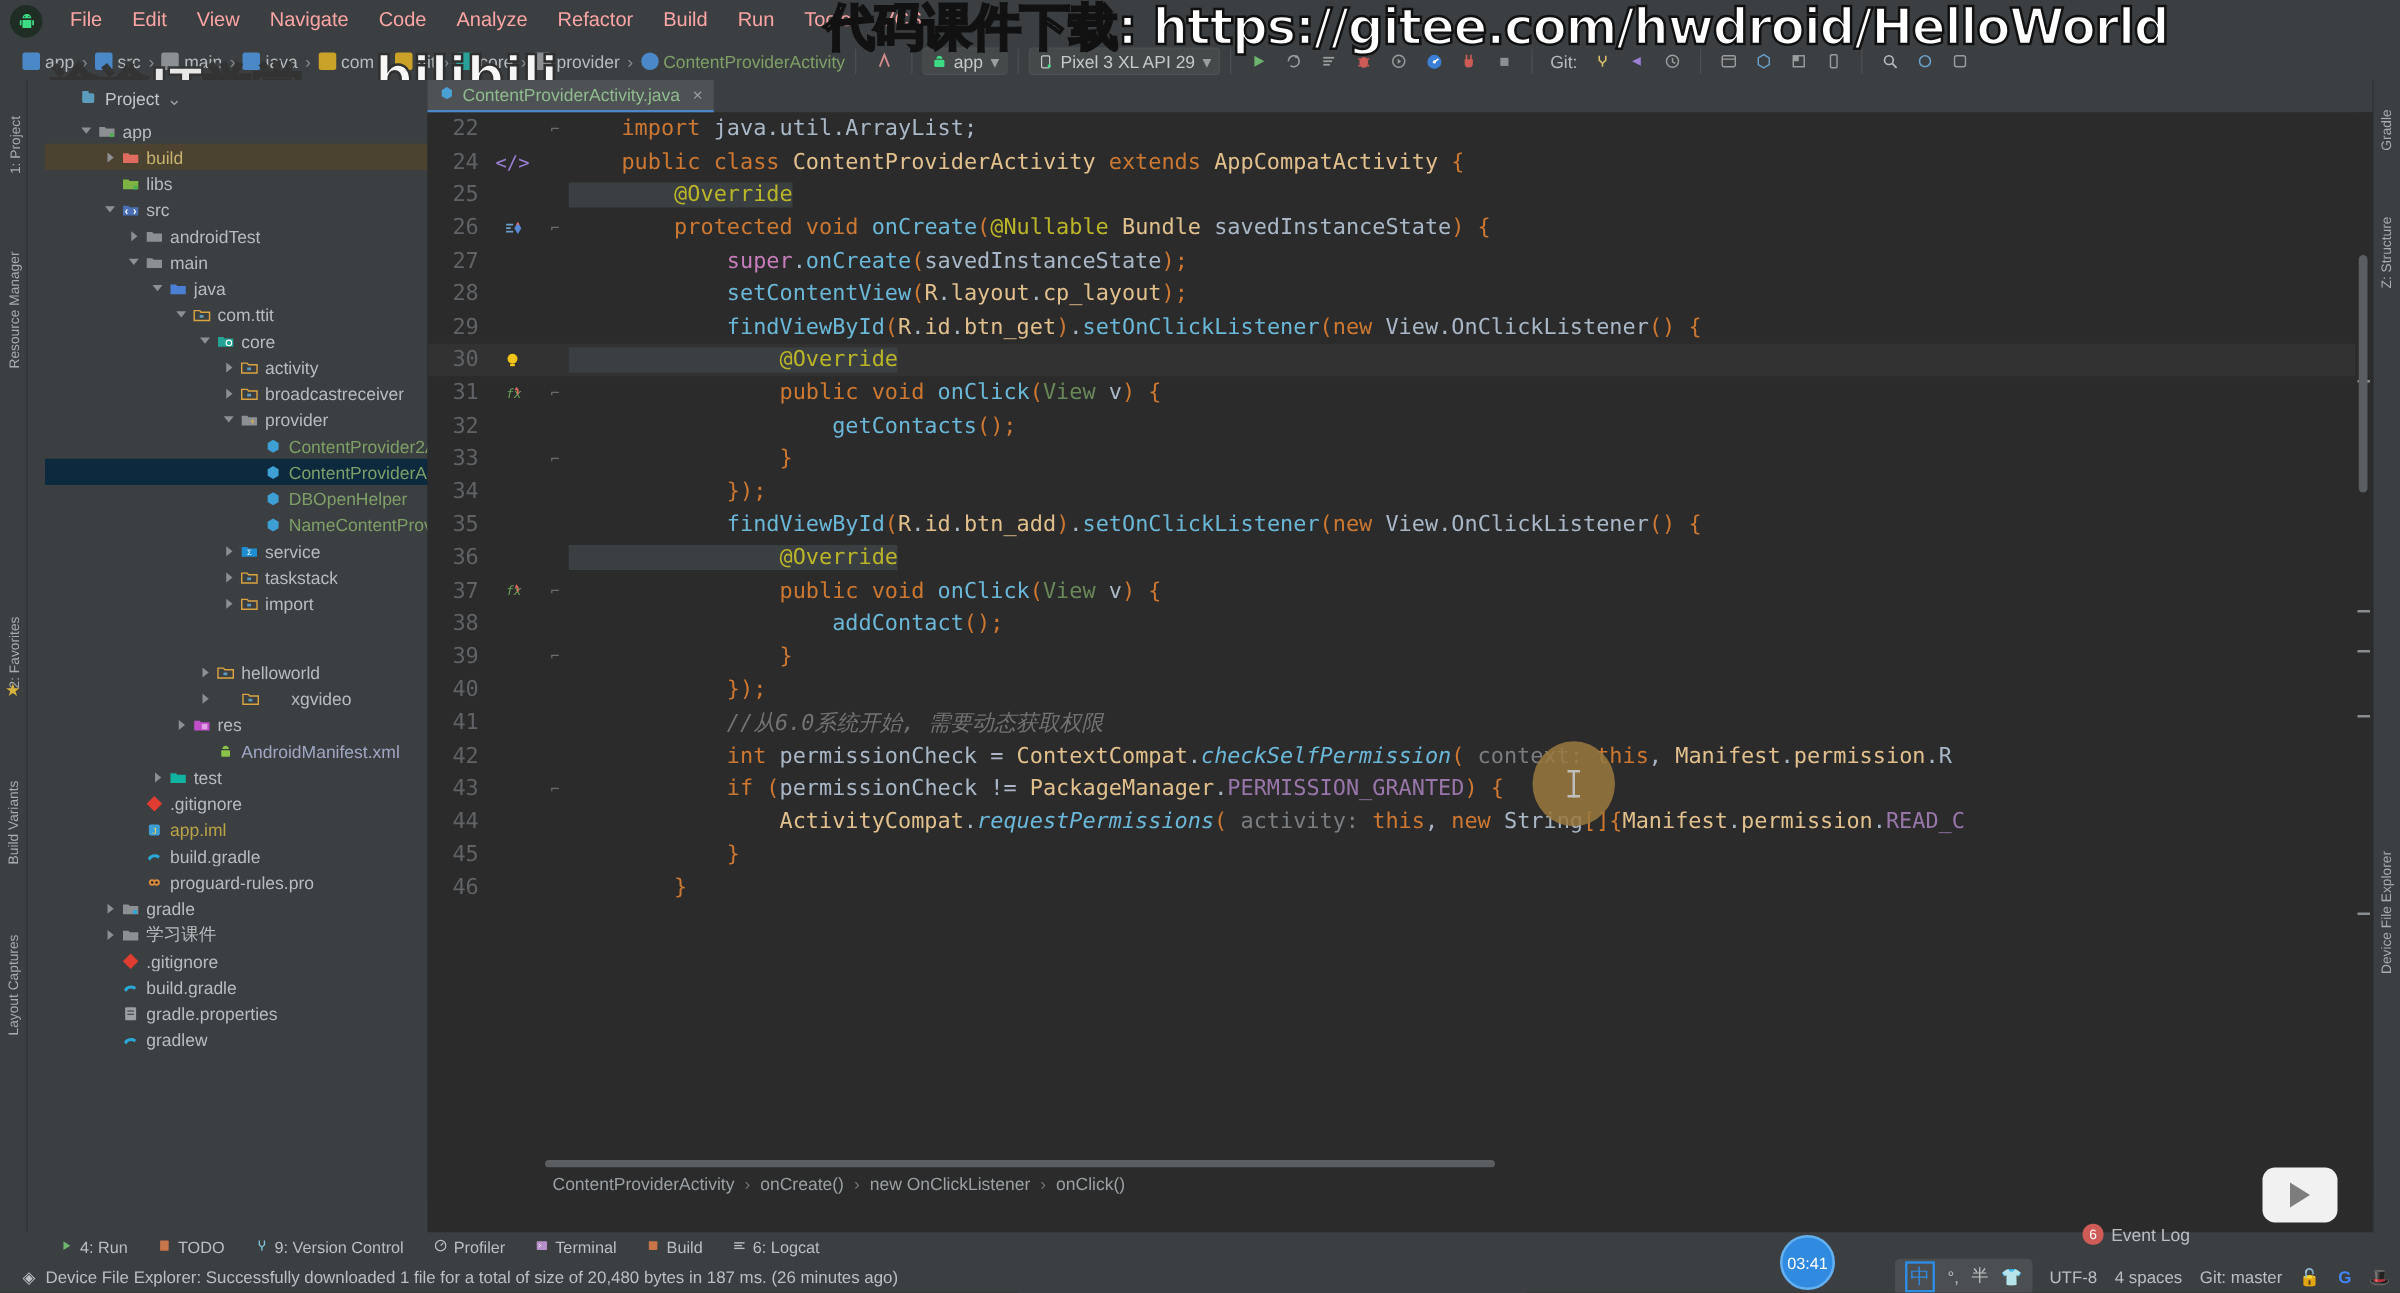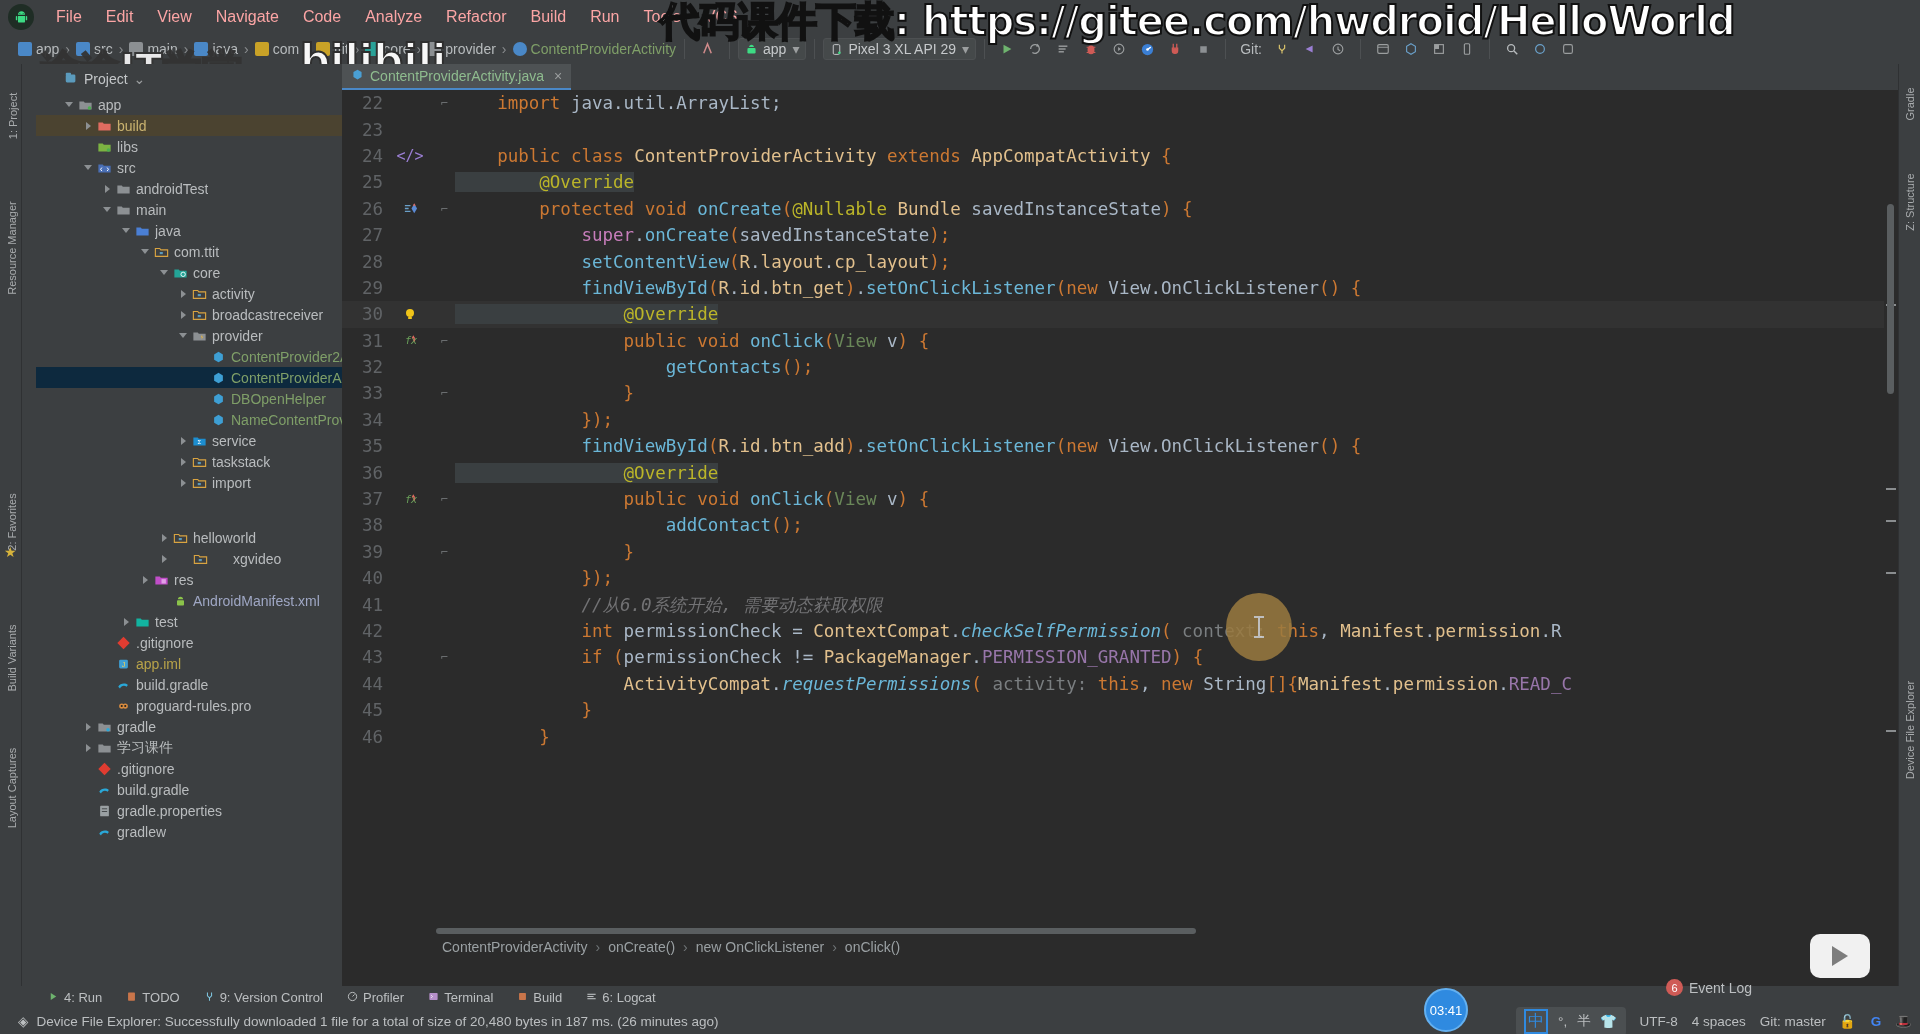--- a/index.html
+++ b/index.html
@@ -605,21 +605,20 @@
           <svg viewBox="0 0 16 16" width="13" height="13">
               <path d="M8 2l5 3v6l-5 3-5-3V5z" fill="#4a9fd4"></path>
             </svg></span>
         <span>ContentProviderActivity.java</span>
         <span class="x">×</span>
       </div>
     </div>
 
     <div class="codearea" id="codearea">
         <div class="cline"><span class="ln">22</span><span class="gut"></span><span class="fold"><span style="color:#6a6d6f">⌐</span></span><span class="code"><span class="pun">    </span><span class="kw">import</span> <span class="pun">java.util.ArrayList;</span></span></div>
-        <div class="cline"><span class="ln">23</span><span class="gut"></span><span class="fold"></span><span class="code"></span></div>
         <div class="cline"><span class="ln">24</span><span class="gut"><span style="color:#9b7fd4;font-size:15px">&lt;/&gt;</span></span><span class="fold"></span><span class="code"><span class="pun">    </span><span class="kw">public class</span> <span class="cls">ContentProviderActivity</span> <span class="kw">extends</span> <span class="cls">AppCompatActivity</span> <span class="brk1">{</span></span></div>
         <div class="cline"><span class="ln">25</span><span class="gut"></span><span class="fold"></span><span class="code"><span class="ovr">        <span class="ann">@Override</span></span></span></div>
         <div class="cline"><span class="ln">26</span><span class="gut"><svg viewBox="0 0 16 16" width="15" height="15">
               <path d="M2 5h6M2 8h4M2 11h6" stroke="#6aa0c9" stroke-width="1.4"></path>
               <path d="M12 3l3 5-3 5-3-5z" fill="#5b8ad4"></path>
               <path d="M12 2.5l1.6 2.6h-3.2z" fill="#e06c60"></path>
             </svg></span><span class="fold"><span style="color:#6a6d6f">⌐</span></span><span class="code">        <span class="kw">protected void</span> <span class="mth">onCreate</span><span class="brk1">(</span><span class="ann">@Nullable</span> <span class="cls">Bundle</span> <span class="type">savedInstanceState</span><span class="brk1">)</span> <span class="brk1">{</span></span></div>
         <div class="cline"><span class="ln">27</span><span class="gut"></span><span class="fold"></span><span class="code">            <span class="kw2">super</span><span class="pun">.</span><span class="mth">onCreate</span><span class="brk1">(</span><span class="type">savedInstanceState</span><span class="brk1">);</span></span></div>
         <div class="cline"><span class="ln">28</span><span class="gut"></span><span class="fold"></span><span class="code">            <span class="mth">setContentView</span><span class="brk1">(</span><span class="cls">R</span><span class="pun">.</span><span class="cls">layout</span><span class="pun">.</span><span class="cls">cp_layout</span><span class="brk1">);</span></span></div>
         <div class="cline"><span class="ln">29</span><span class="gut"></span><span class="fold"></span><span class="code">            <span class="mth">findViewById</span><span class="brk1">(</span><span class="cls">R</span><span class="pun">.</span><span class="cls">id</span><span class="pun">.</span><span class="cls">btn_get</span><span class="brk1">)</span><span class="pun">.</span><span class="mth">setOnClickListener</span><span class="brk1">(</span><span class="kw">new</span> <span class="type">View</span><span class="pun">.</span><span class="type">OnClickListener</span><span class="brk1">()</span> <span class="brk1">{</span></span></div>

